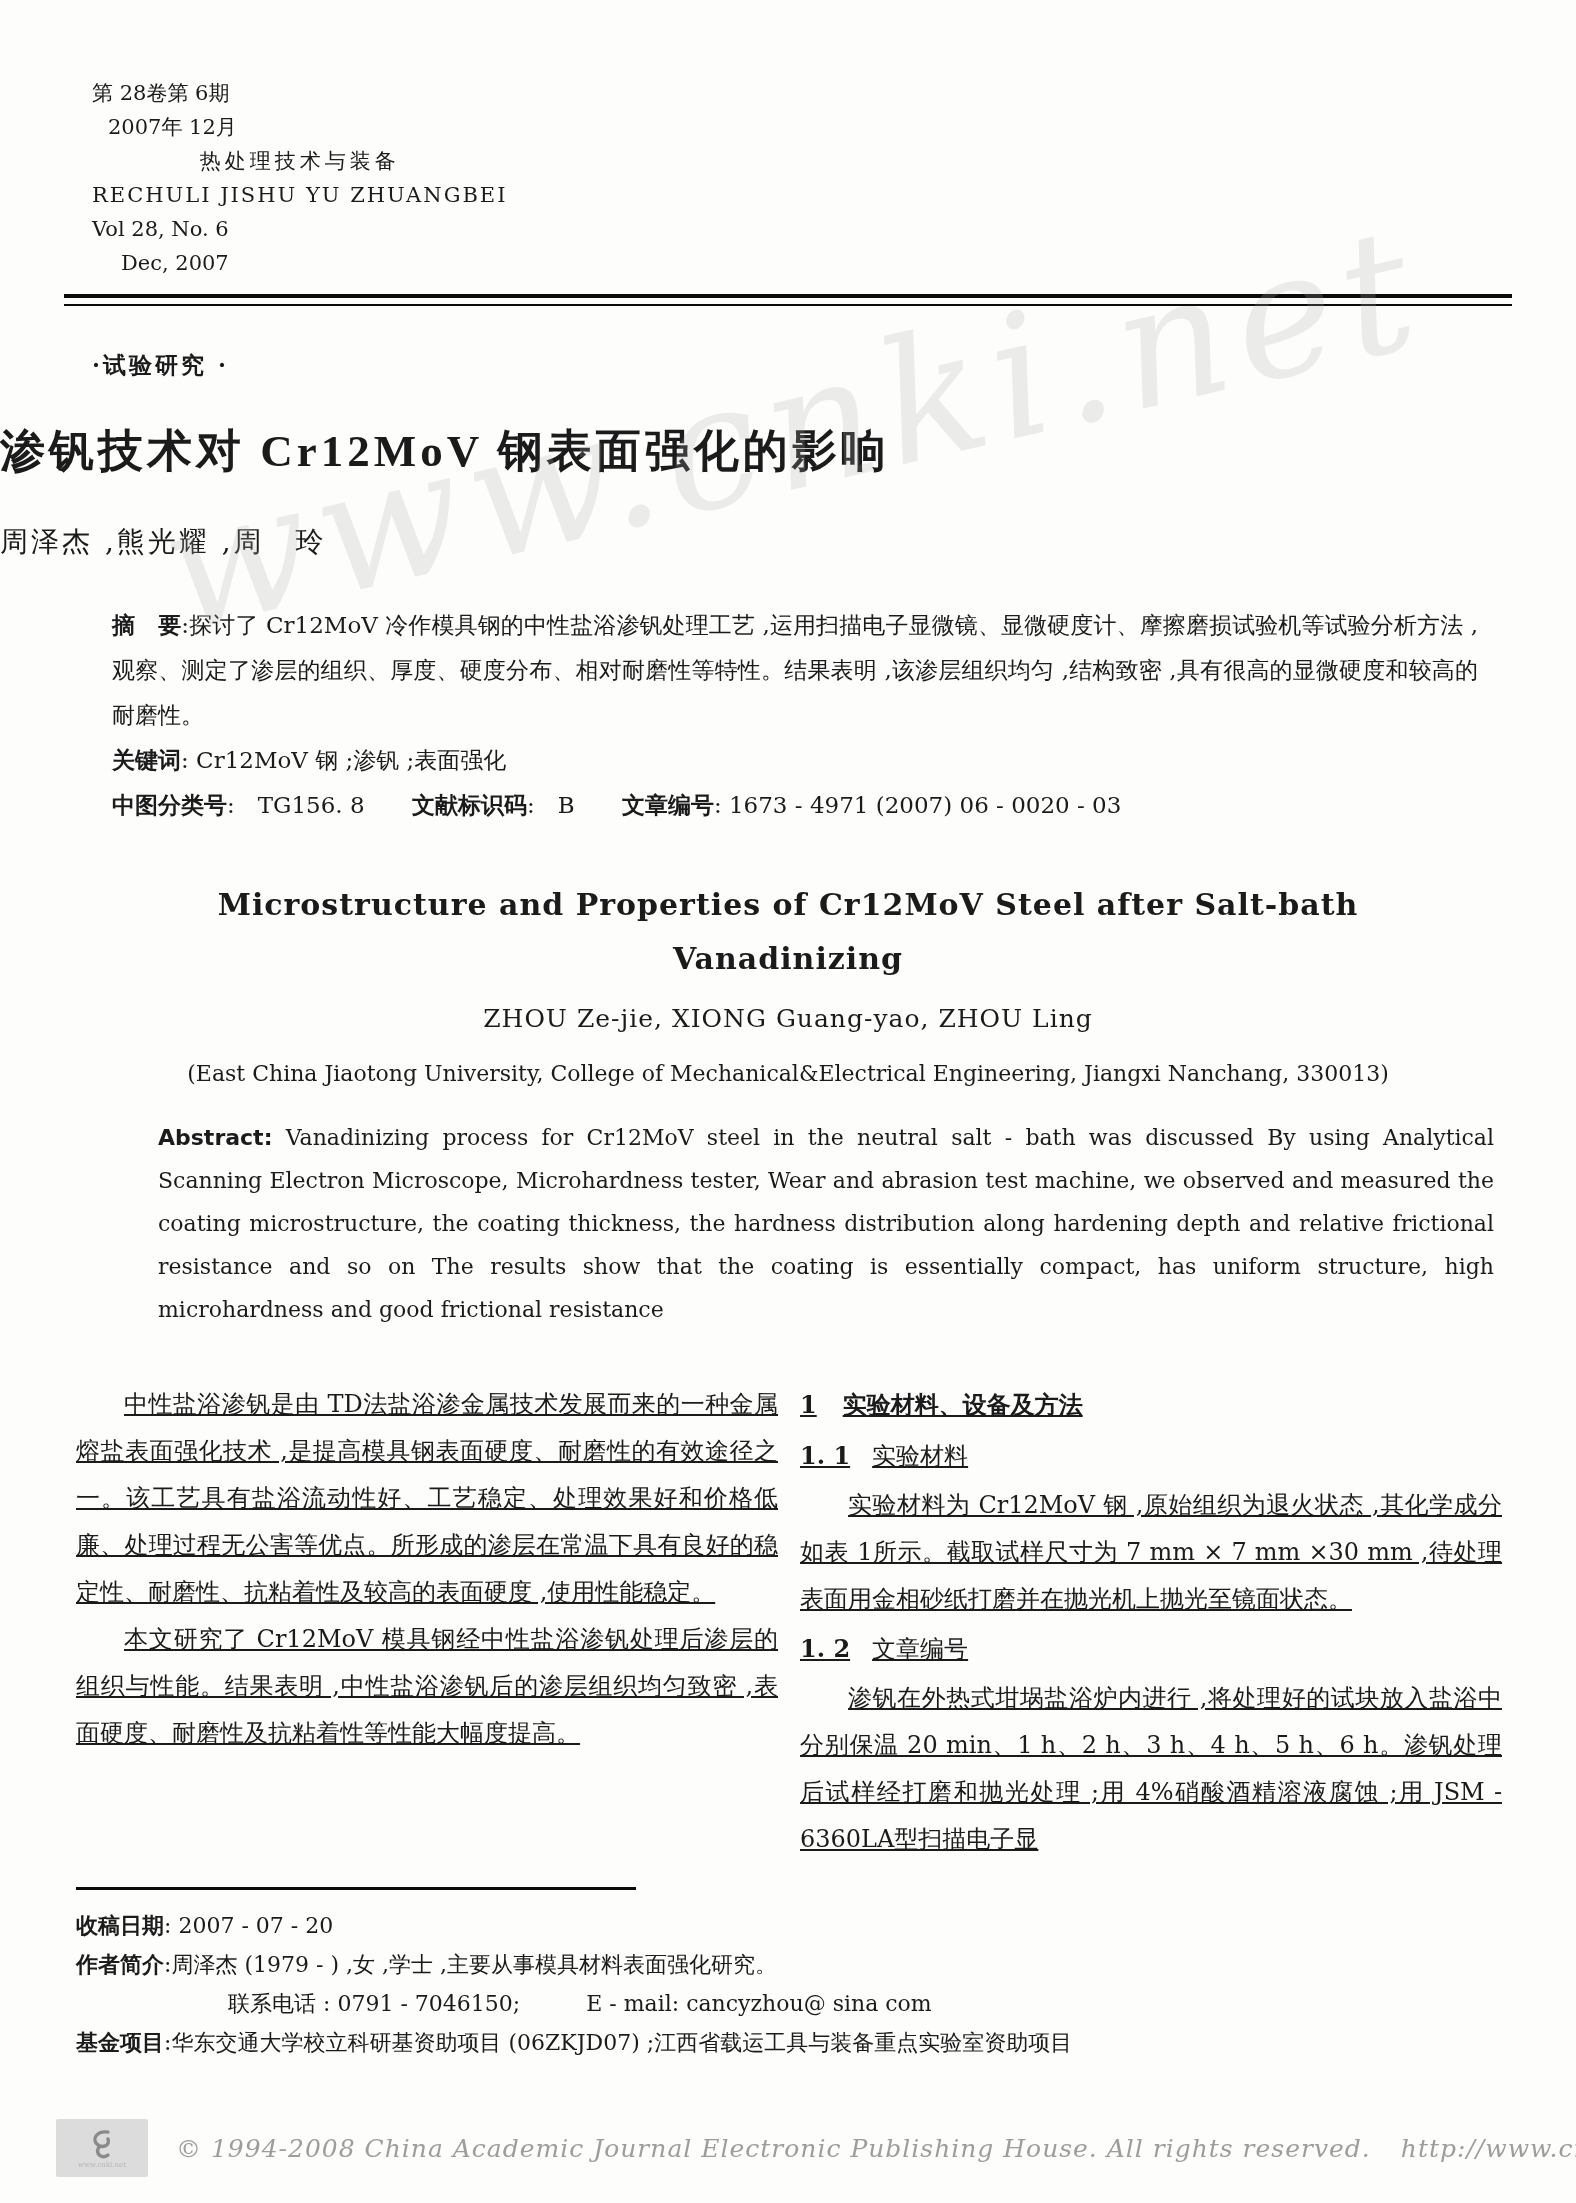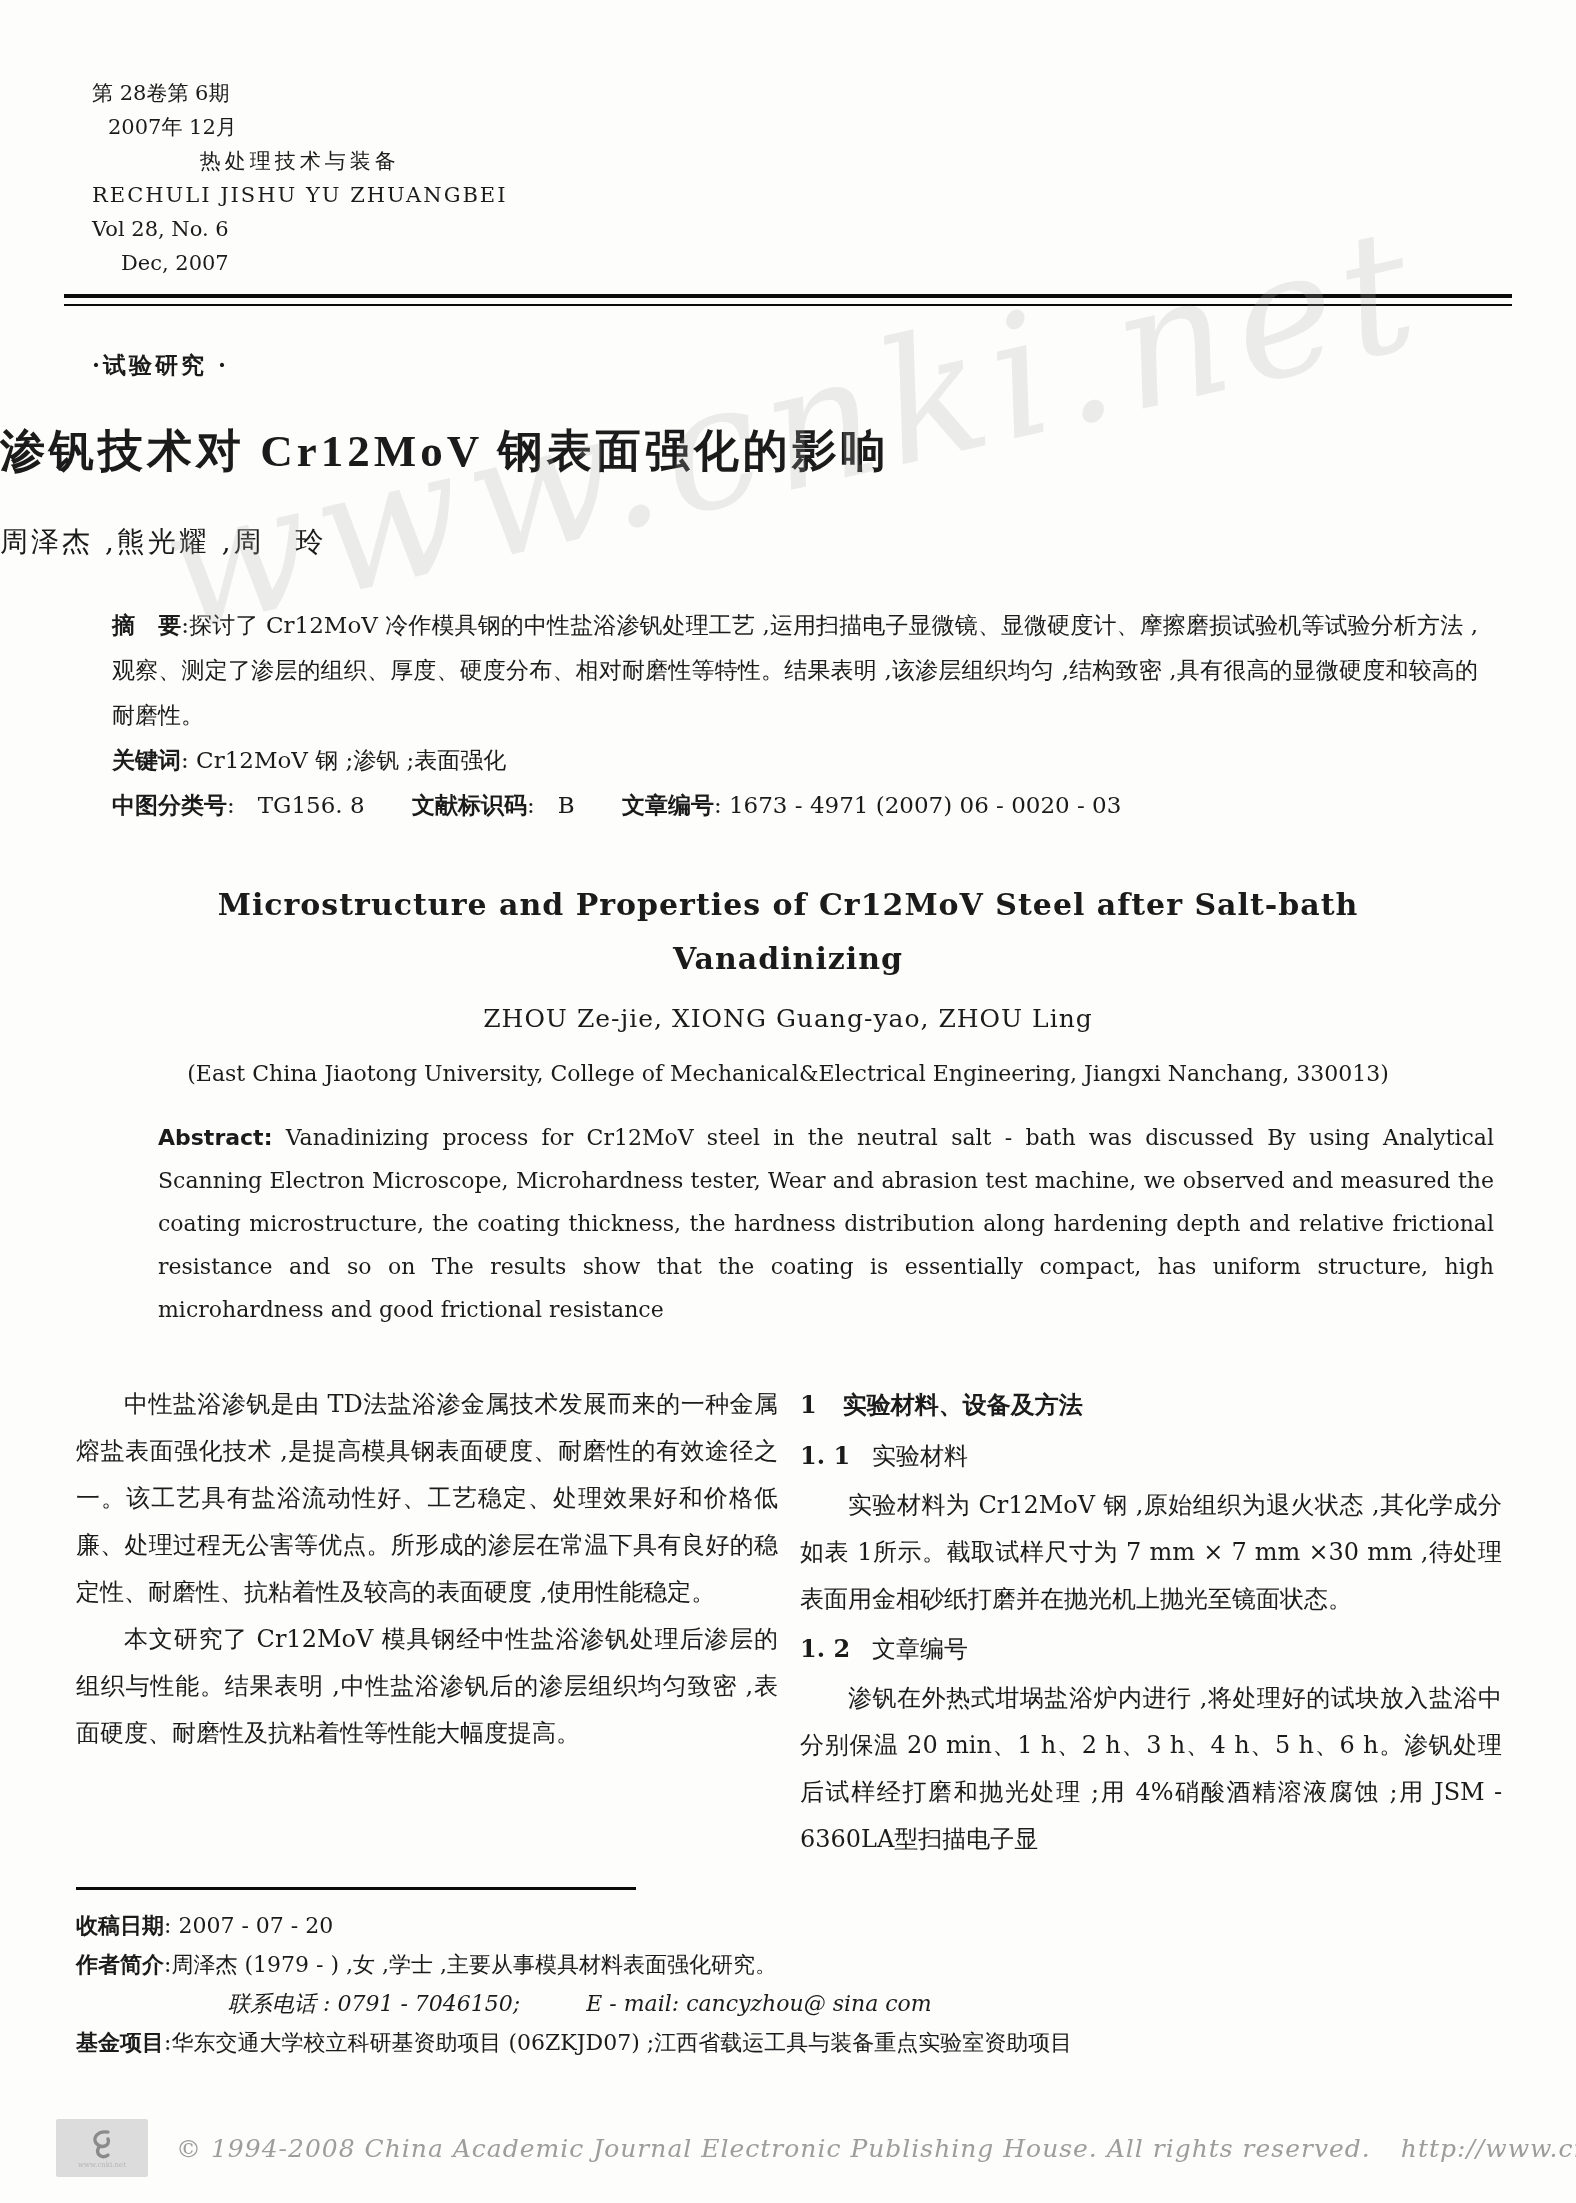--- a/index.html
+++ b/index.html
@@ -72,32 +72,33 @@
   .affil-en  { text-align:center; margin-top:28px; font-size:22px; }
   .abs-en {
     margin:30px 82px 0 158px;
     font-size:22px; line-height:43px; text-align:justify;
   }
   .abs-en p { margin:0; }
   
   .columns {
     display:flex; gap:22px;
     margin:50px 74px 0 76px;
+    text-decoration:underline;
   }
   .col { flex:1 1 0; font-size:24px; line-height:47px; text-align:justify; }
   .body-p { margin:0; text-indent:2em; }
   .sec-h1 { margin:0 0 4px 0; font-size:24px; font-weight:bold; line-height:47px; }
   .sec-h1 .num { margin-right:26px; }
   .sec-h2 { margin:2px 0 2px 0; font-size:24px; line-height:47px; }
   .sec-h2 .num { font-weight:bold; margin-right:22px; }
   
   .footnote { margin:24px 74px 0 76px; font-size:22px; line-height:39px; }
   .fn-rule { width:560px; border-top:3px solid #0b0b0b; margin-bottom:16px; }
   .fn-line { margin:0; }
-  .fn-indent { padding-left:152px;font-style:italic; }
+  .fn-indent { padding-left:152px; }
   
   .footer {
     position:absolute; left:56px; bottom:26px;
     display:flex; align-items:center; gap:28px;
   }
   .cnki-logo {
     width:92px; height:58px; background:#dcdcdc;
     display:flex; flex-direction:column; align-items:center; justify-content:center;
     border-radius:2px;
   }

